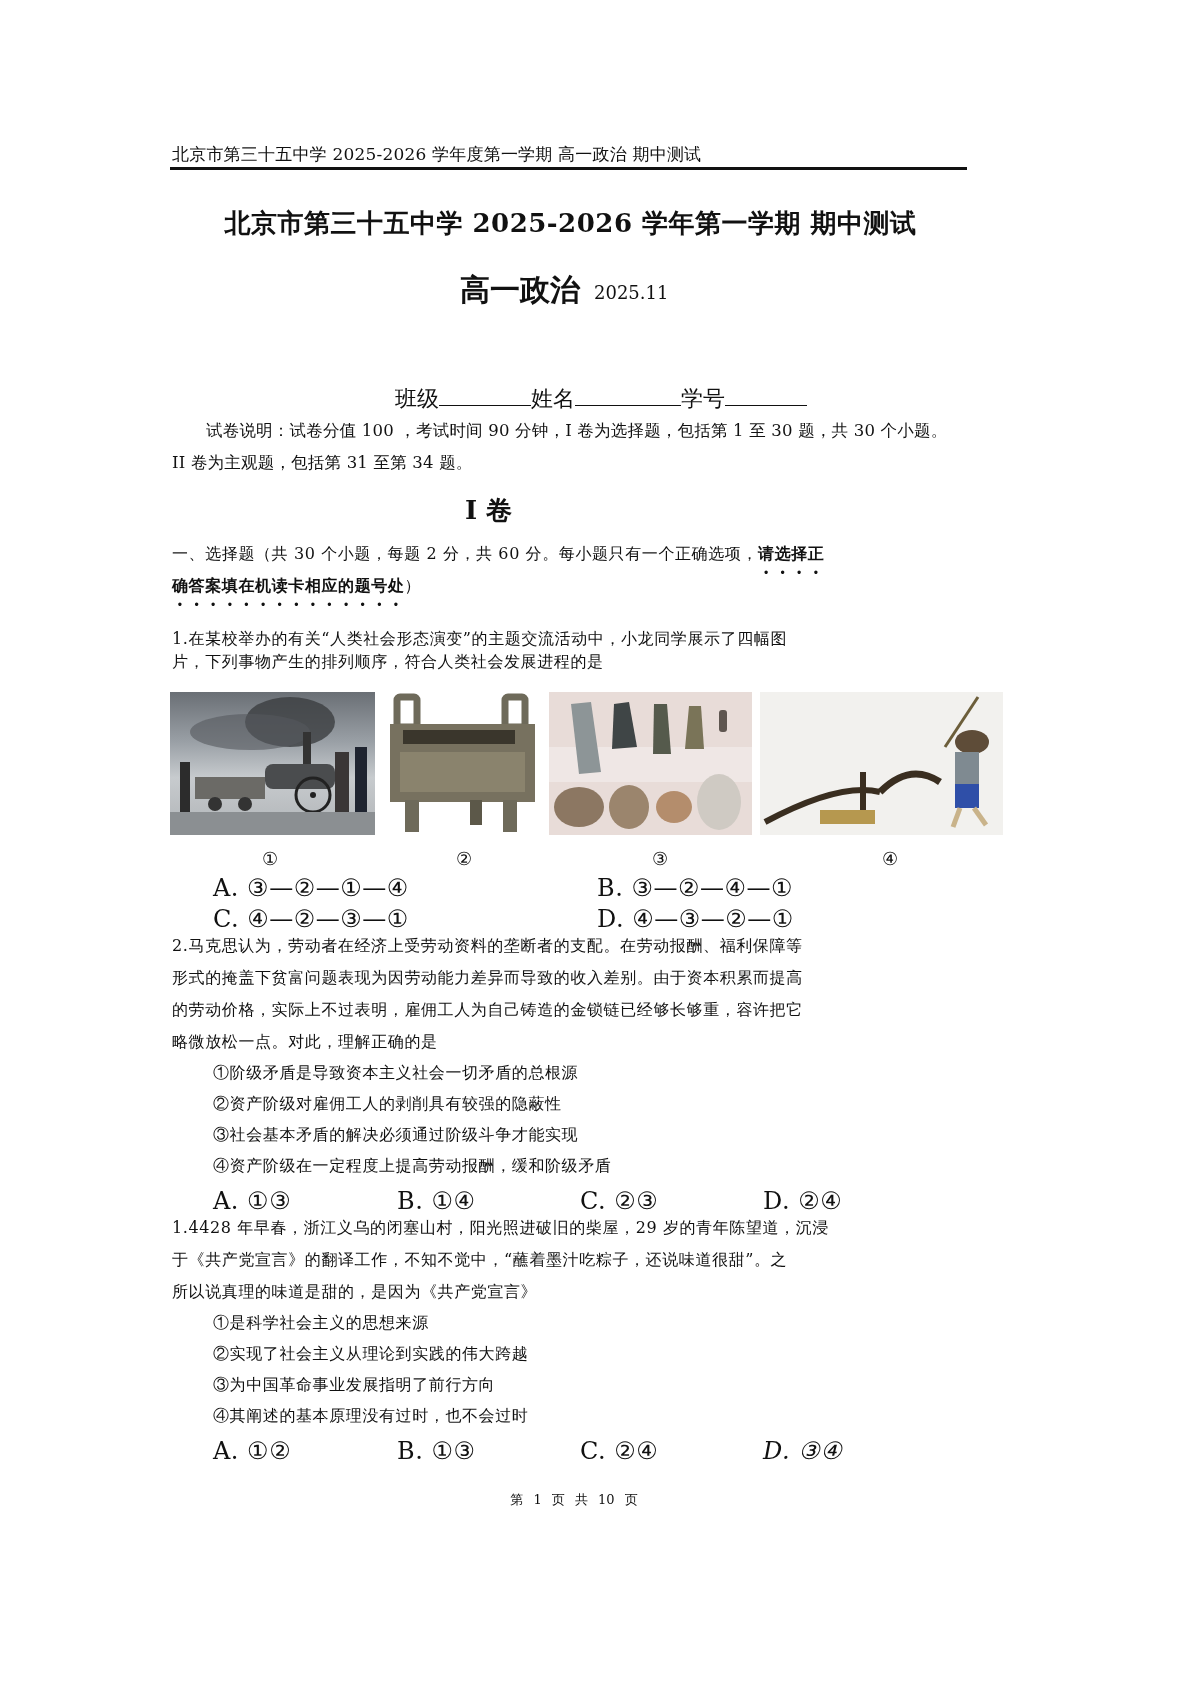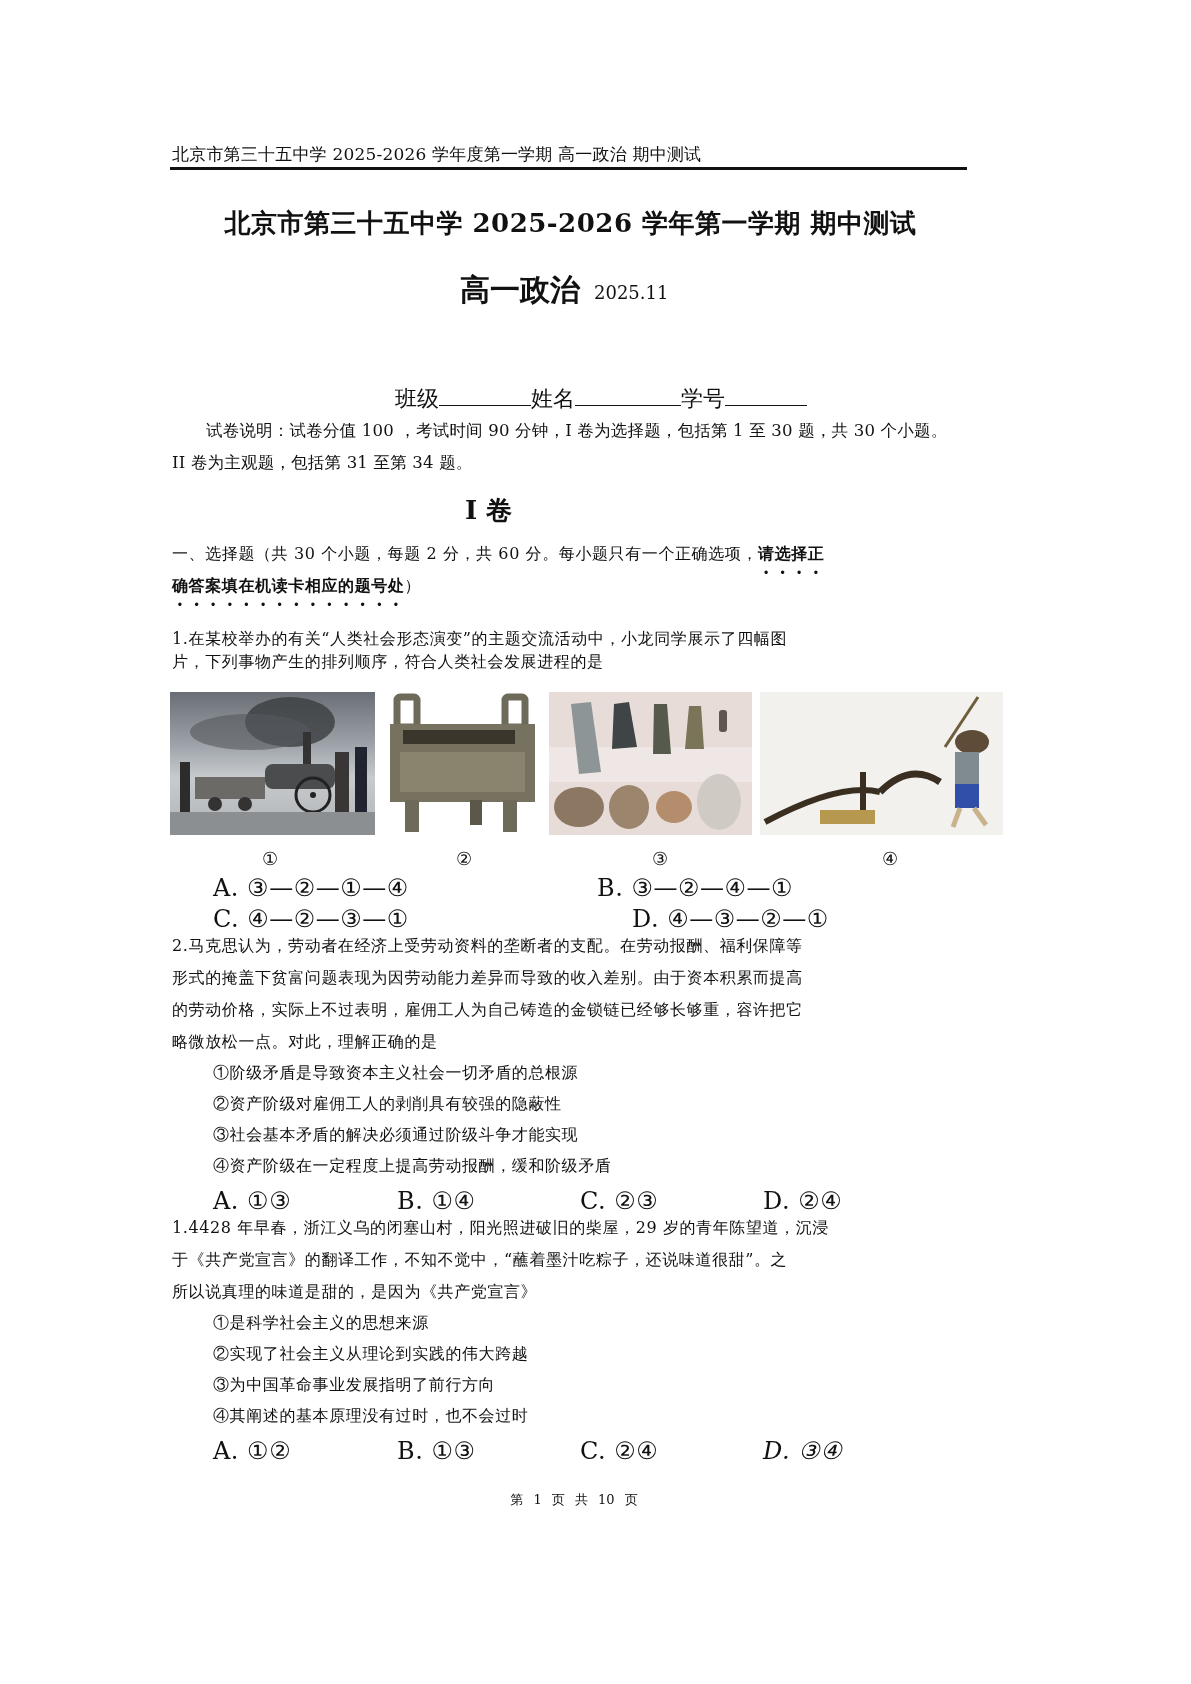--- a/index.html
+++ b/index.html
@@ -114,21 +114,21 @@
 </div>
 
 <div class="pic-label" style="left:262px;">①</div>
 <div class="pic-label" style="left:456px;">②</div>
 <div class="pic-label" style="left:652px;">③</div>
 <div class="pic-label" style="left:882px;">④</div>
 
 <div class="opt" style="left:213px; top:874px;"><span>A.</span> <span>③—②—①—④</span></div>
 <div class="opt" style="left:597px; top:874px;"><span>B.</span> <span>③—②—④—①</span></div>
 <div class="opt" style="left:213px; top:905px;"><span>C.</span> <span>④—②—③—①</span></div>
-<div class="opt" style="left:632px; top:905px;"><span>D.</span> <span>④—③—②—①</span></div>
+<div class="opt" style="left:597px; top:905px;"><span>D.</span> <span>④—③—②—①</span></div>
 
 <div class="abs line" style="top:936px;">2.马克思认为，劳动者在经济上受劳动资料的垄断者的支配。在劳动报酬、福利保障等</div>
 <div class="abs line" style="top:968px;">形式的掩盖下贫富问题表现为因劳动能力差异而导致的收入差别。由于资本积累而提高</div>
 <div class="abs line" style="top:1000px;">的劳动价格，实际上不过表明，雇佣工人为自己铸造的金锁链已经够长够重，容许把它</div>
 <div class="abs line" style="top:1032px;">略微放松一点。对此，理解正确的是</div>
 <div class="abs line indent" style="top:1063px;">①阶级矛盾是导致资本主义社会一切矛盾的总根源</div>
 <div class="abs line indent" style="top:1094px;">②资产阶级对雇佣工人的剥削具有较强的隐蔽性</div>
 <div class="abs line indent" style="top:1125px;">③社会基本矛盾的解决必须通过阶级斗争才能实现</div>
 <div class="abs line indent" style="top:1156px;">④资产阶级在一定程度上提高劳动报酬，缓和阶级矛盾</div>
 <div class="opt" style="left:213px; top:1187px;"><span>A.</span> <span>①③</span></div>

